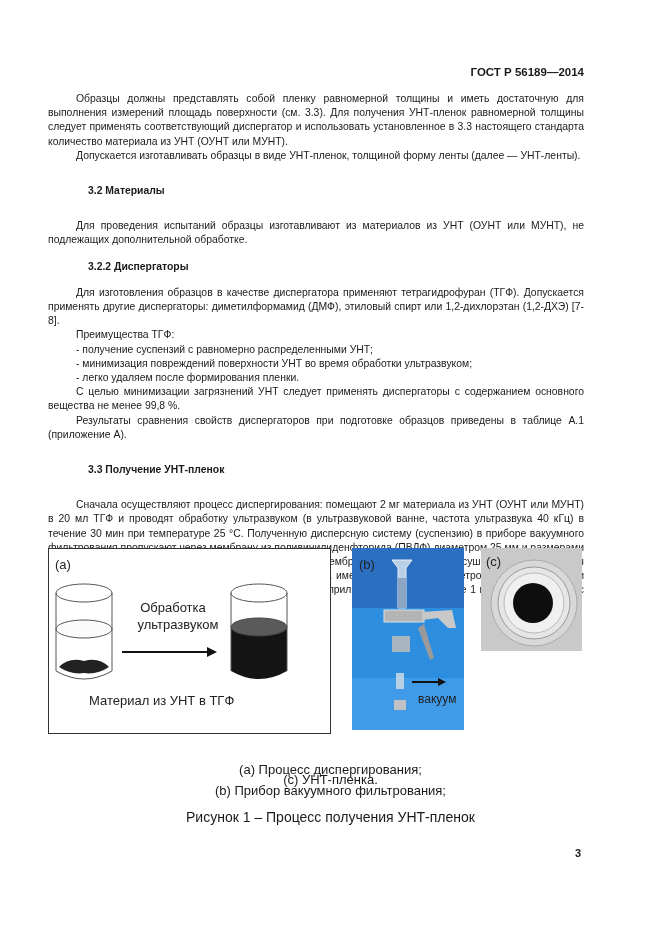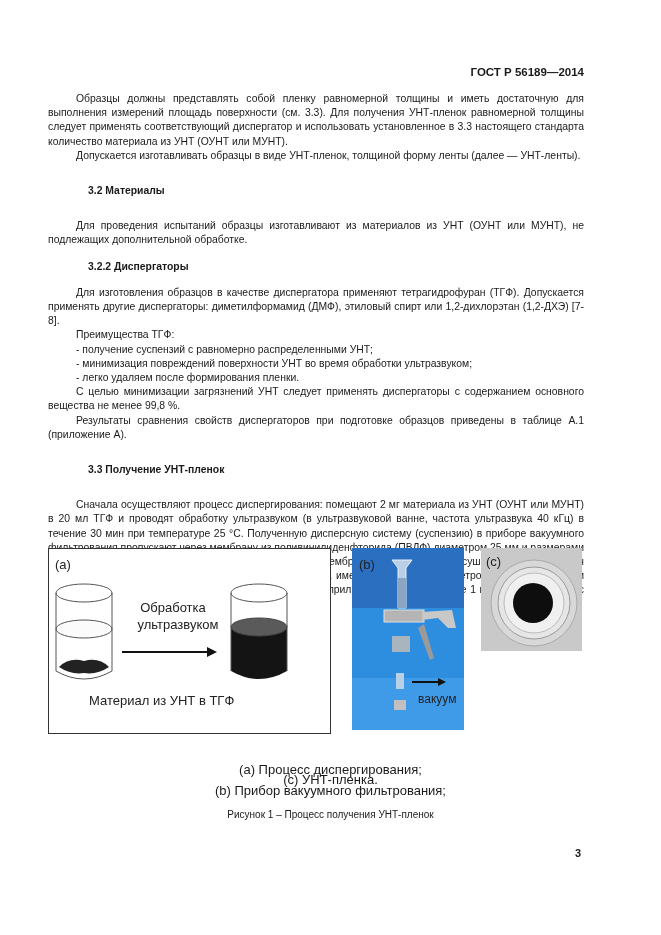--- a/index.html
+++ b/index.html
@@ -9,21 +9,21 @@
   .text { position:absolute; left:48px; width:536px; font-size:10.4px; line-height:14.2px; }
   .p { margin:0; text-align:justify; text-align-last:left; }
   .ind { text-indent:28px; }
   .h { margin:12px; font-weight:bold; text-indent:28px; }
   .gap { height:9px; }
   .fig-a { position:absolute; left:48px; top:548px; width:283px; height:186px; border:1.3px solid #333; background:#fff; box-sizing:border-box; }
   .fig-b { position:absolute; left:352px; top:548px; width:112px; height:182px; background:#2d8ee0; overflow:hidden; }
   .fig-c { position:absolute; left:481px; top:548px; width:101px; height:103px; background:#c9c9c9; overflow:hidden; }
   .flabel { position:absolute; font-size:13px; color:#222; }
   .caption-sub { position:absolute; left:0; width:661px; top:765px; text-align:center; font-size:13px; line-height:10.4px; }
-  .caption { position:absolute; left:0; width:661px; top:809px; text-align:center; font-size:10px; }
+  .caption { position:absolute; left:0; width:661px; top:809px; text-align:center; font-size:14px; }
   .pagenum { position:absolute; left:575px; top:847px; font-size:11px; font-weight:bold; }
 </style>
 </head>
 <body>
 
 <div class="header">ГОСТ Р 56189—2014</div>
 
 <div class="text" style="top:92px;">
   <p class="p ind">Образцы должны представлять собой пленку равномерной толщины и иметь достаточную для выполнения измерений площадь поверхности (см. 3.3). Для получения УНТ-пленок равномерной толщины следует применять соответствующий диспергатор и использовать установленное в 3.3 настоящего стандарта количество материала из УНТ (ОУНТ или МУНТ).</p>
   <p class="p ind">Допускается изготавливать образцы в виде УНТ-пленок, толщиной форму ленты (далее — УНТ-ленты).</p>

